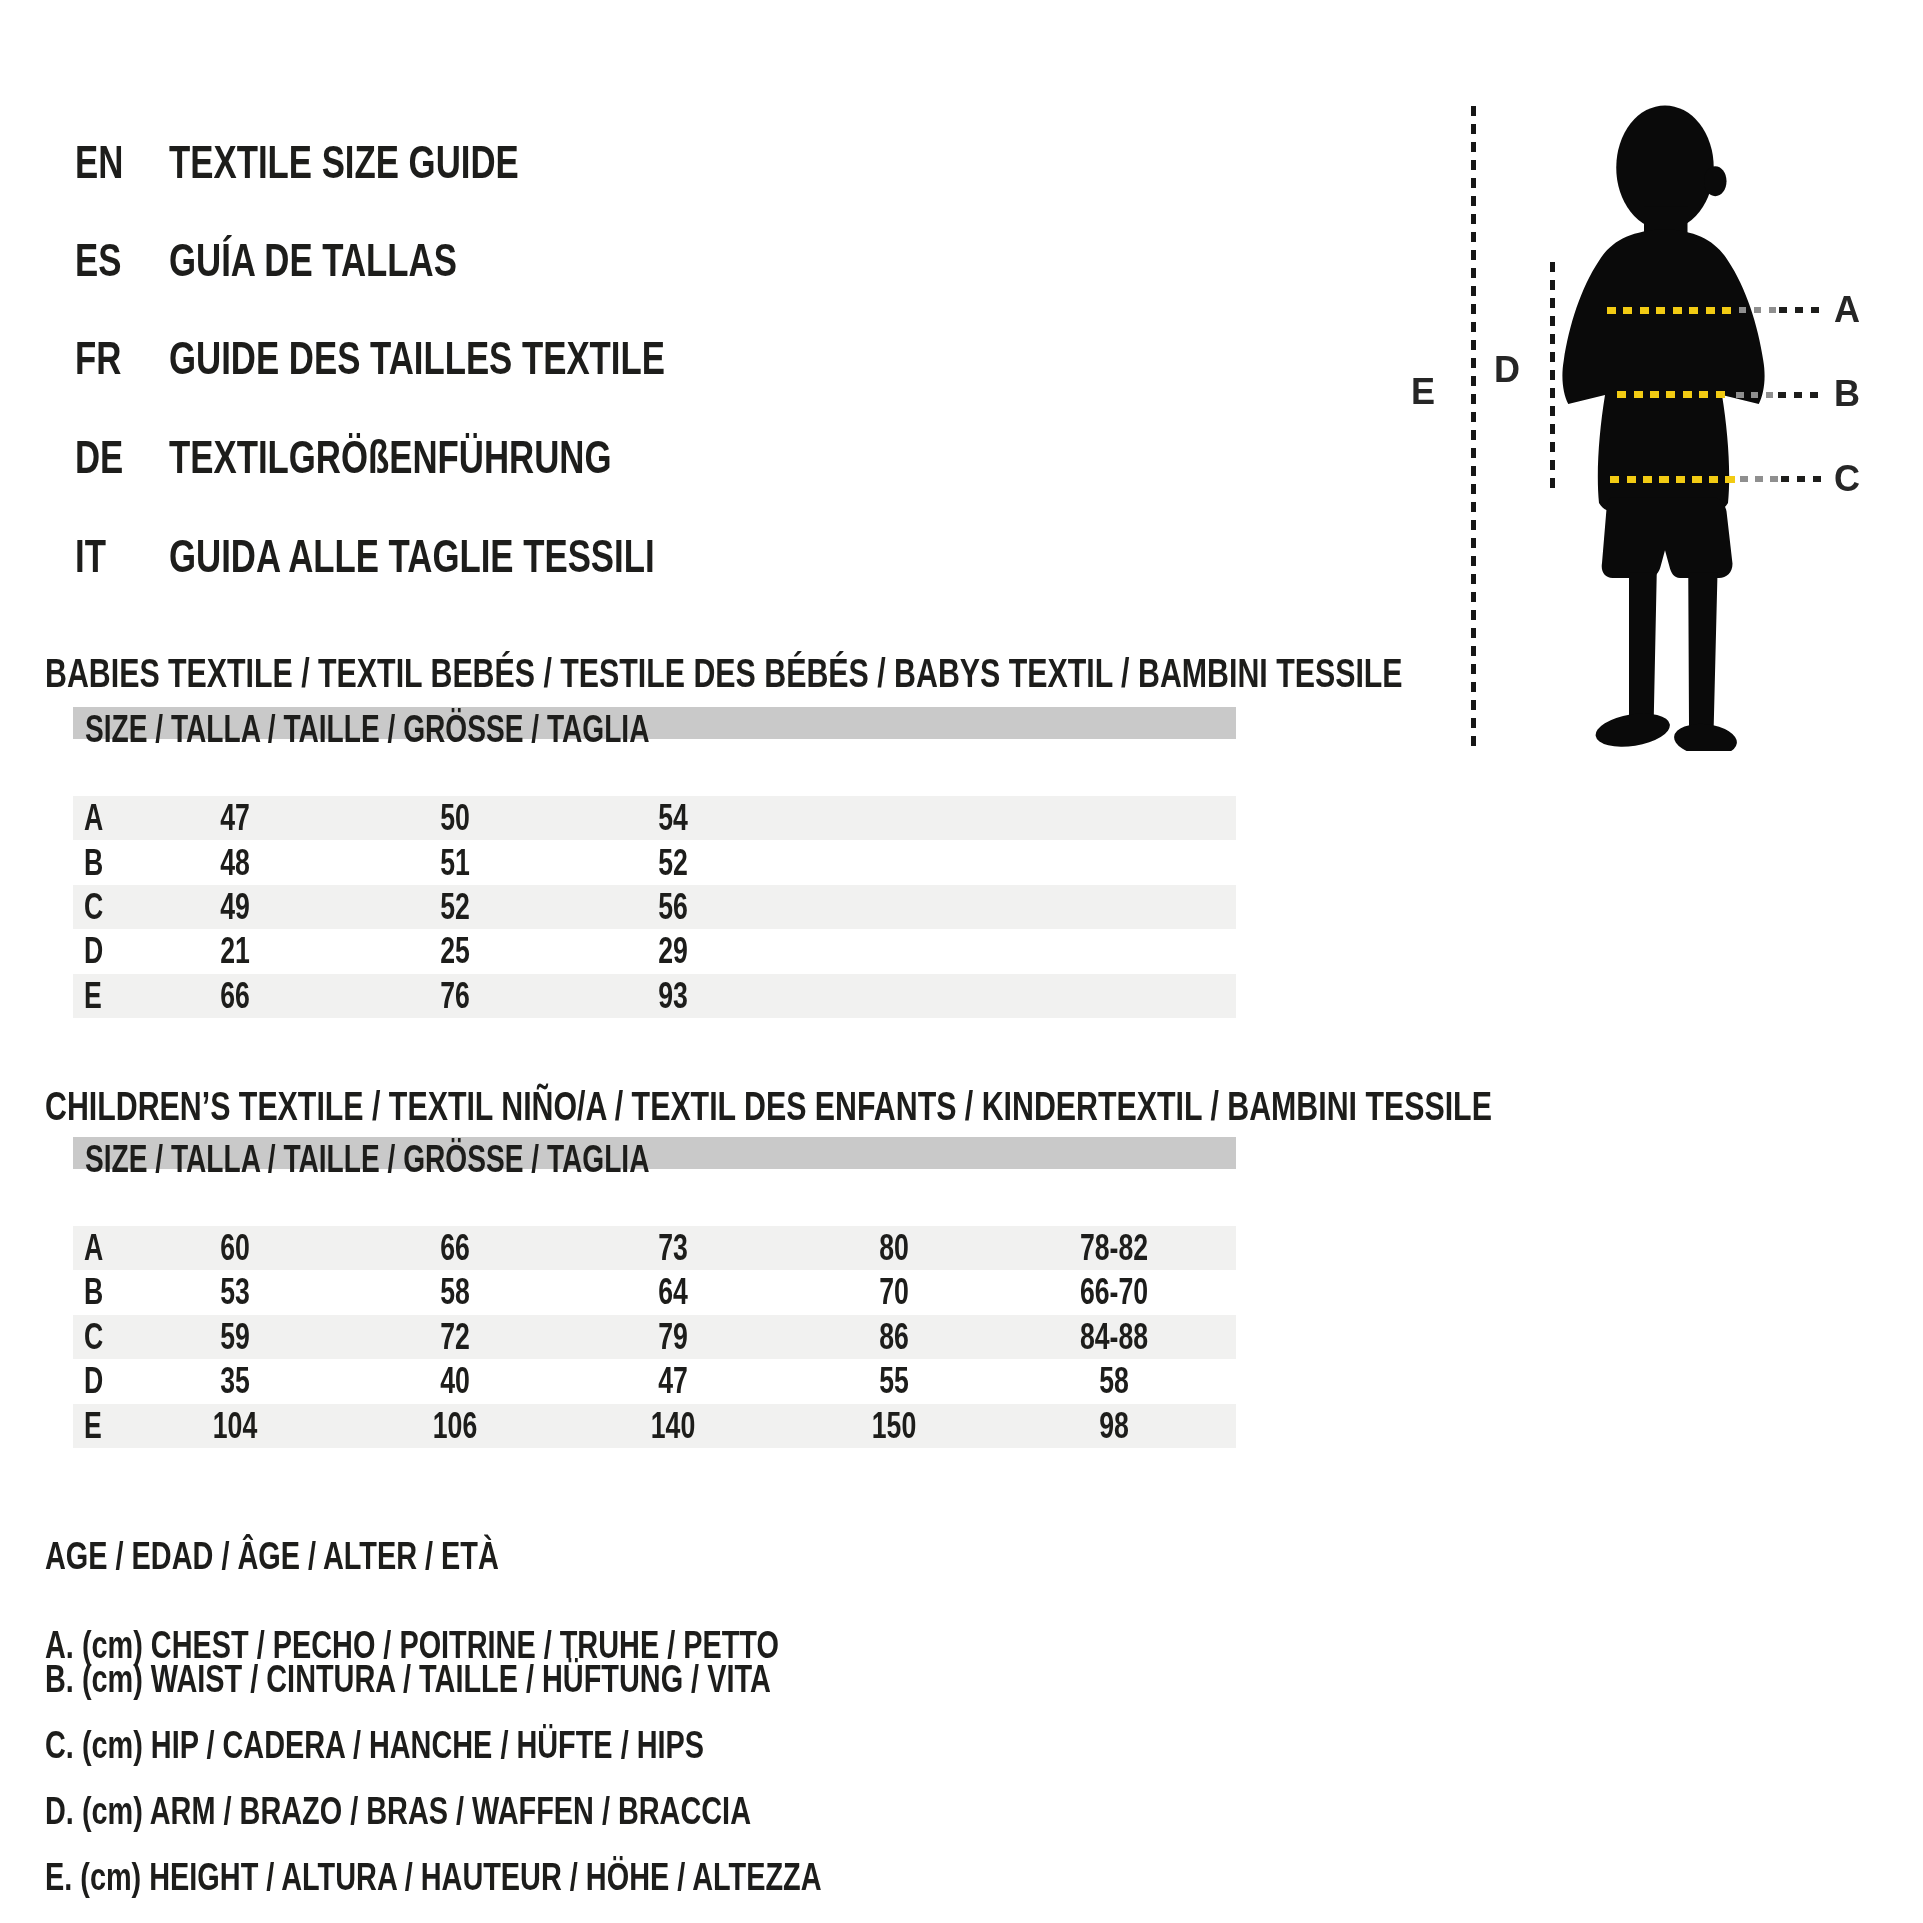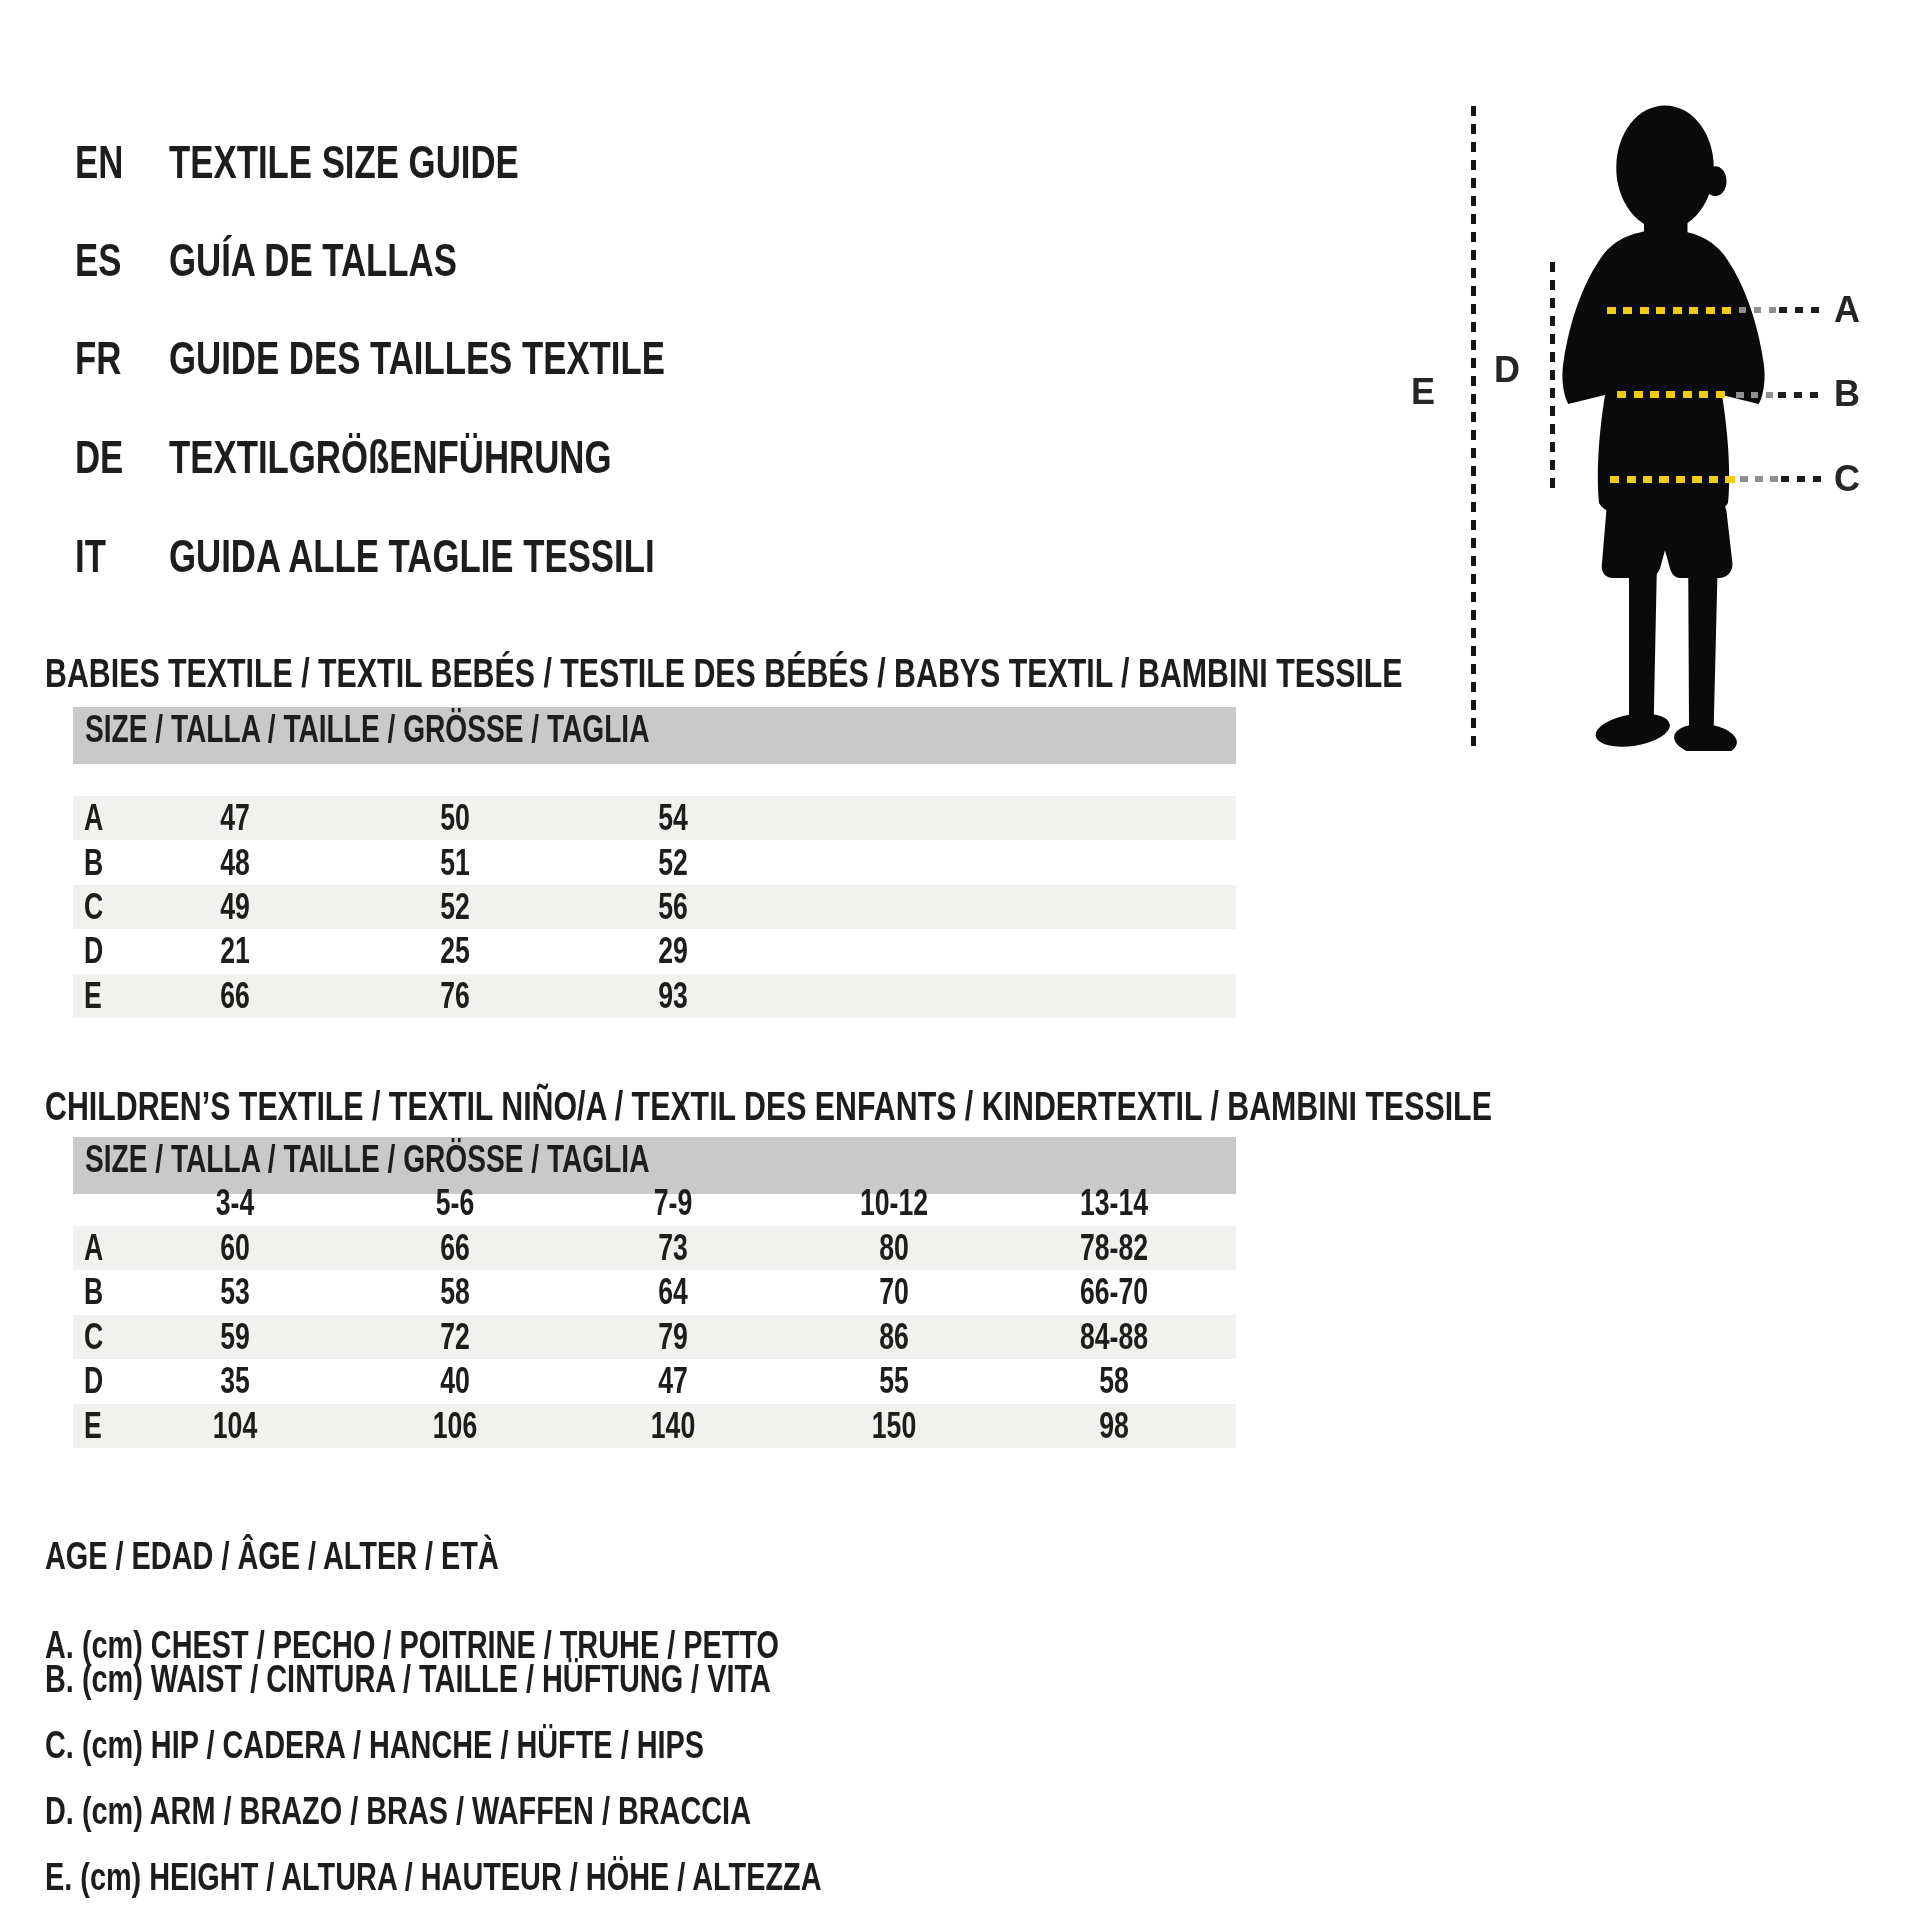--- a/index.html
+++ b/index.html
@@ -10,21 +10,21 @@
   .cc{position:absolute;transform:translateX(-50%) scaleX(0.74);white-space:nowrap;}
   .abs{position:absolute;}
   
   .lang-row{position:absolute;left:75px;height:53px;line-height:53px;font-size:47px;font-weight:700;}
   .lang-code{position:absolute;left:0;top:0;}
   .lang-title{position:absolute;left:94px;top:0;}
   
   .sec-heading{position:absolute;left:45px;height:44px;line-height:44px;font-size:41px;font-weight:700;}
   
   .tbl{position:absolute;left:73px;width:1163px;}
-  .tbl-grayhdr{position:absolute;left:0;width:100%;height:57px;background:#c9c9c9;
+  .tbl-grayhdr{position:absolute;left:0;width:100%;height:32px;background:#c9c9c9;
                font-size:38px;font-weight:700;line-height:44px;}
   .tbl-grayhdr .cn{margin-left:12px;}
   .tbl-row{position:absolute;left:0;width:100%;height:44px;font-size:36px;font-weight:700;line-height:44px;}
   .stripe{background:#f1f1f0;}
   .row-letter{position:absolute;left:11.3px;top:0;}
   .cell{top:0;line-height:44px;}
   .col1{left:162px;} .col2{left:382px;} .col3{left:600px;} .col4{left:821px;} .col5{left:1041px;}
   
   .legend-line{position:absolute;left:45px;height:42px;line-height:42px;font-size:39px;font-weight:700;}
   
@@ -172,27 +172,20 @@
   </div>
 
   <div class="sec-heading" style="top:1084px;">
     <span class="cn">CHILDREN’S TEXTILE / TEXTIL NIÑO/A / TEXTIL DES ENFANTS / KINDERTEXTIL / BAMBINI TESSILE</span>
   </div>
 
   <div class="tbl" style="top:1137px;height:311px;">
     <div class="tbl-grayhdr" style="top:0;">
       <span class="cn">SIZE / TALLA / TAILLE / GRÖSSE / TAGLIA</span>
     </div>
-    <div class="tbl-row" style="top:44px;">
-      <span class="cc cell col1">3-4</span>
-      <span class="cc cell col2">5-6</span>
-      <span class="cc cell col3">7-9</span>
-      <span class="cc cell col4">10-12</span>
-      <span class="cc cell col5">13-14</span>
-    </div>
     <div class="tbl-row stripe" style="top:89px;">
       <span class="row-letter cn">A</span>
       <span class="cc cell col1">60</span>
       <span class="cc cell col2">66</span>
       <span class="cc cell col3">73</span>
       <span class="cc cell col4">80</span>
       <span class="cc cell col5">78-82</span>
     </div>
     <div class="tbl-row" style="top:133px;">
       <span class="row-letter cn">B</span>

